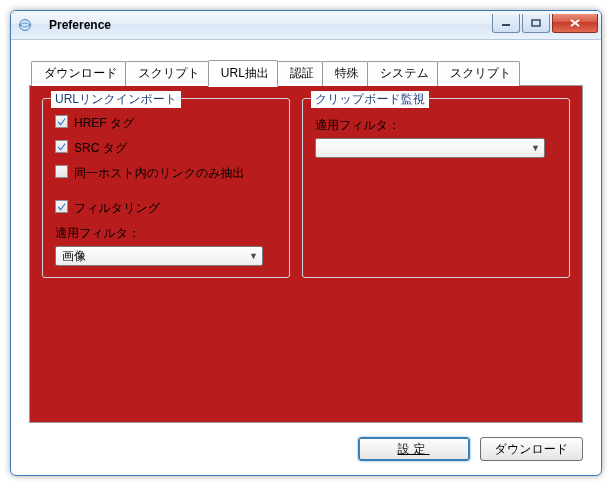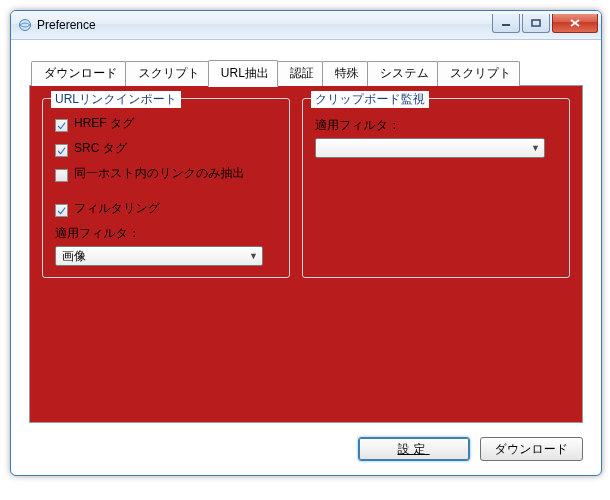--- a/index.html
+++ b/index.html
@@ -25,23 +25,24 @@
     border-bottom: 1px solid #b8c8dc;
     display: flex;
     align-items: center;
     padding: 0 0 0 6px;
   }
   .titlebar .icon {
     width: 16px; height: 16px;
     display: flex; align-items: center; justify-content: center;
   }
   .titlebar .title {
-    margin-left: 4px;
+    margin-left: 16px;
     color: #000;
     flex: 1;
+    font-weight: bold;
   }
   .win-btns { display: flex; height: 20px; margin-right: 3px; gap:2px;}
   .win-btn {
     width: 26px; height: 18px;
     border: 1px solid #6f8aa8;
     border-top: none;
     border-radius: 0 0 3px 3px;
     background: linear-gradient(to bottom, #e9f1fa, #cfe0f2);
     display:flex; align-items:center; justify-content:center;
     color:#314a66;
@@ -104,21 +105,21 @@
   .groupbox.right { flex:1; height:180px;}
   .group-title {
     position:absolute;
     top:-8px; left:8px;
     background:#fff;
     padding:0 4px;
     color:#1a3e7a;
     font-size:12px;
   }
   .check-row {
-    display:flex; align-items:flex-end;
+    display:flex; align-items:flex-start;
     margin:4px 0 8px 0;
     gap:6px;
   }
   .checkbox {
     width:13px; height:13px;
     border:1px solid #8e8f8f;
     background:linear-gradient(to bottom,#f6f6f6,#e6e6e6);
     display:inline-flex; align-items:center; justify-content:center;
     box-sizing:border-box;
   }

